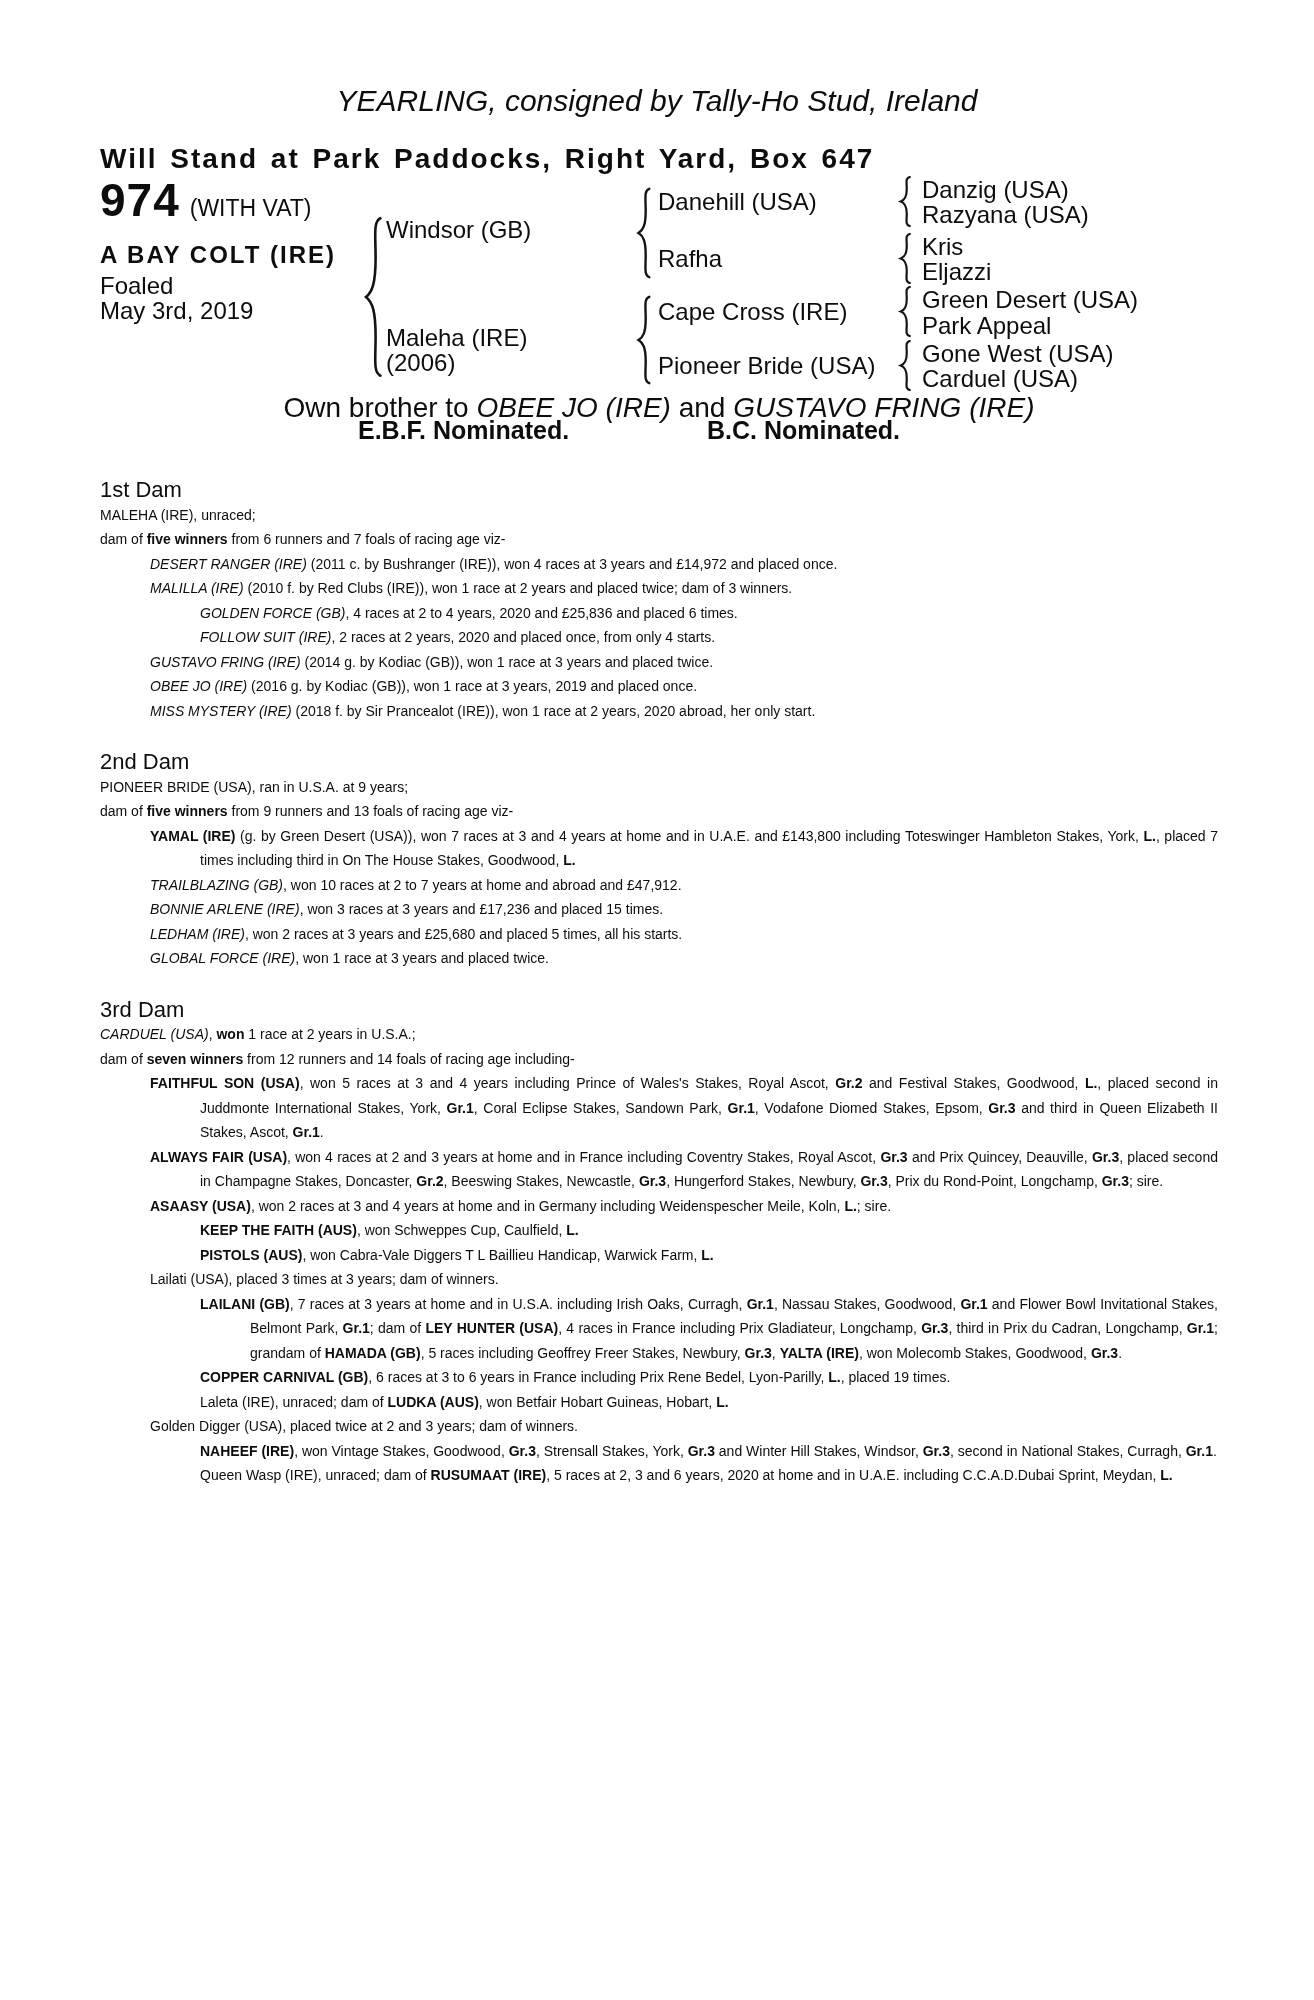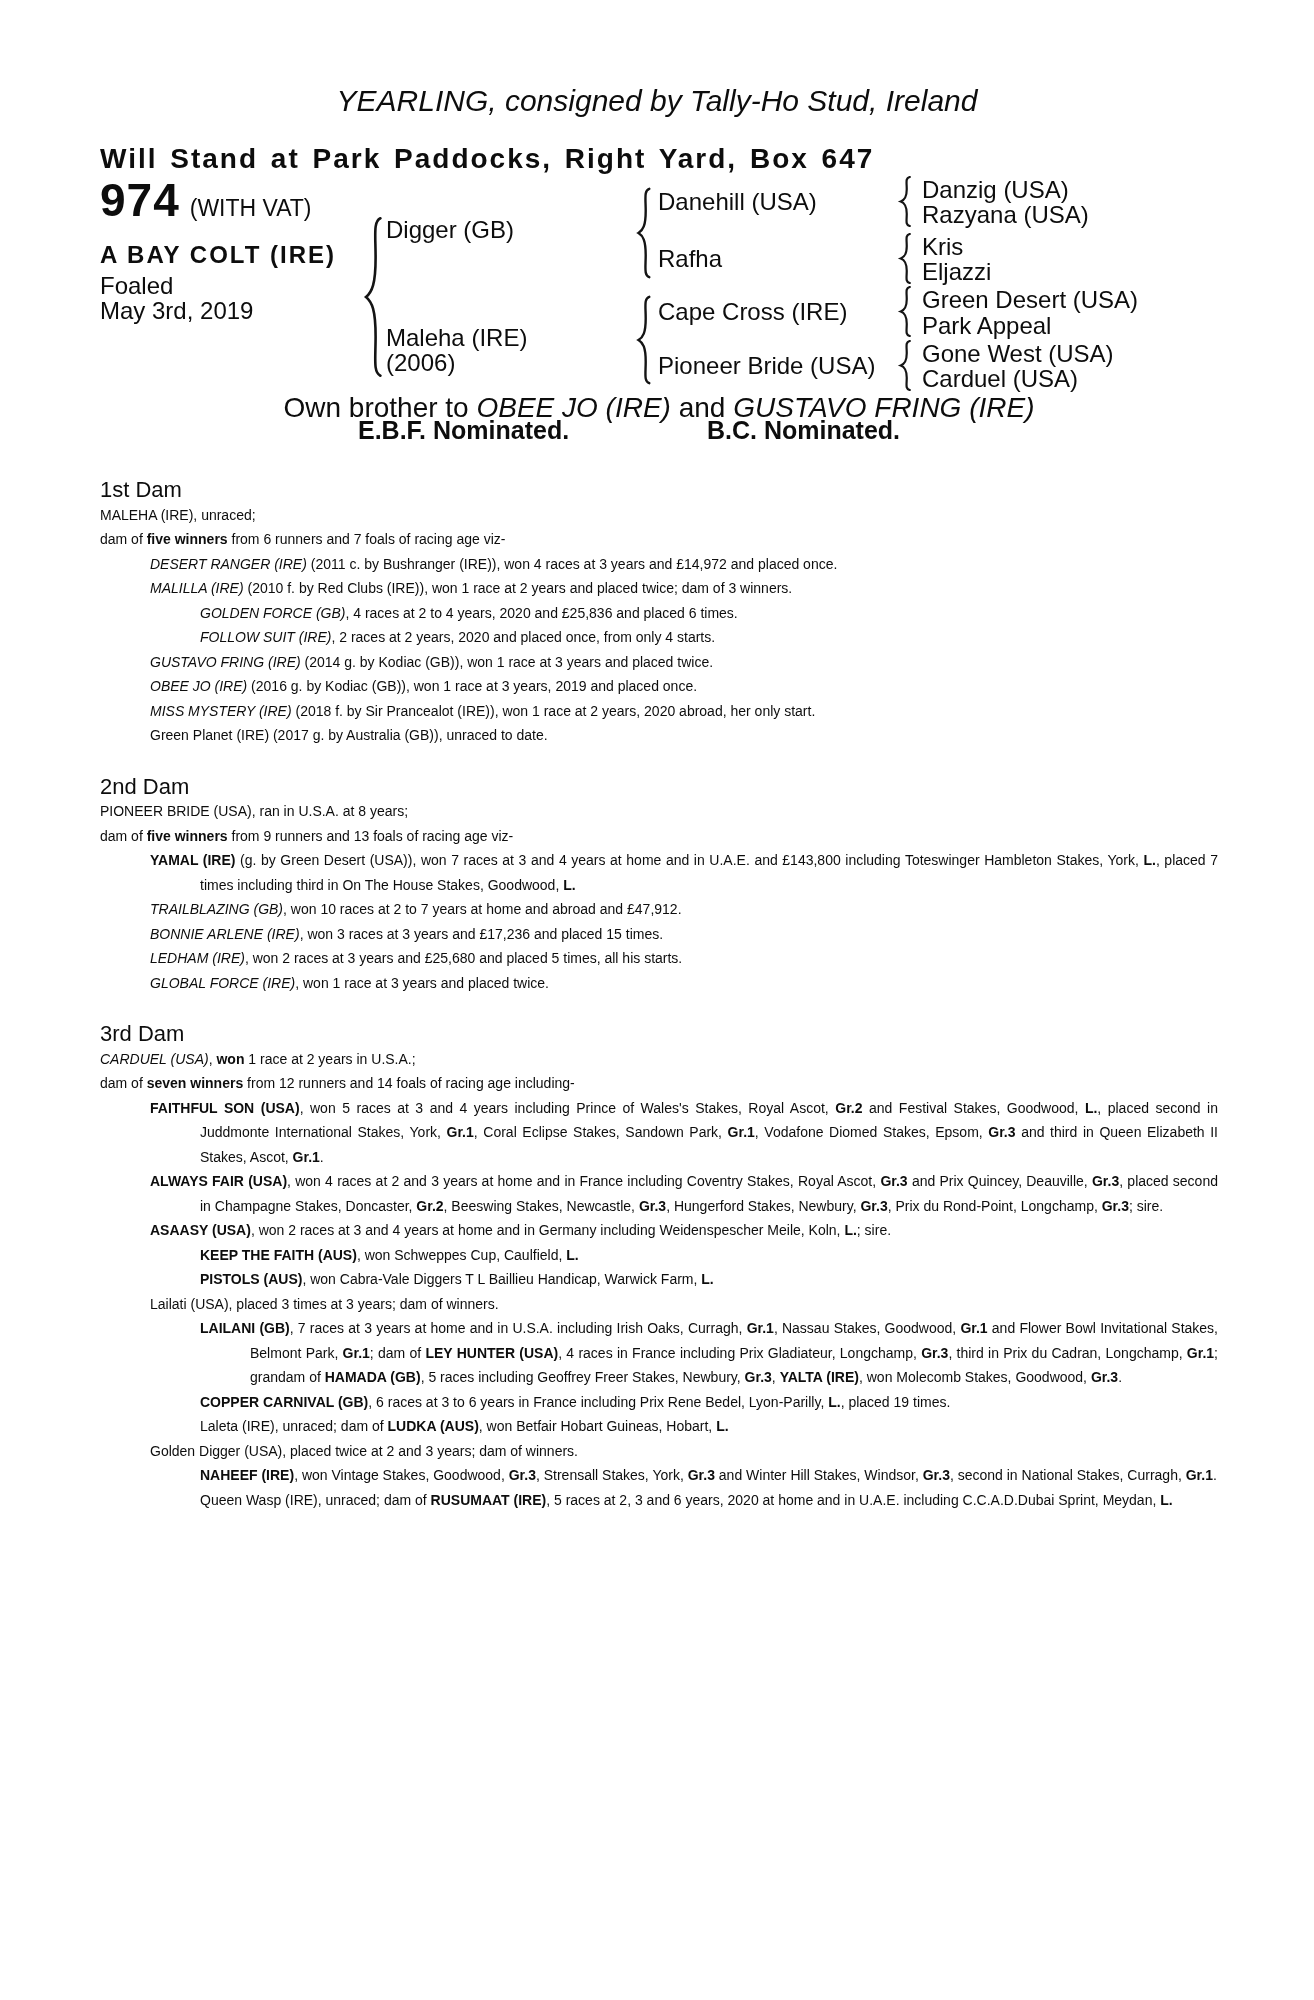--- a/index.html
+++ b/index.html
@@ -81,21 +81,21 @@
       <span class="vat">(WITH VAT)</span>
     </div>
 
     <div class="colt">A BAY COLT (IRE)</div>
     <div class="foaled">Foaled</div>
     <div class="foal-date">May 3rd, 2019</div>
 
     <svg class="brace br-g1" viewBox="0 0 20 100" preserveAspectRatio="none">
         <path d="M17 2 C11 4 13 12 13 26 C13 42 10 47 5 50 C10 53 13 58 13 74 C13 88 11 96 17 98" fill="none" stroke="#141414" stroke-width="2.6" vector-effect="non-scaling-stroke" stroke-linecap="round"></path>
       </svg>
-    <div class="ped-name sire">Digger (GB)</div>
+    <div class="ped-name sire">Windsor (GB)</div>
     <div class="ped-name dam">Maleha (IRE)</div>
     <div class="ped-name dam-yr">(2006)</div>
 
     <svg class="brace br-g2a" viewBox="0 0 20 100" preserveAspectRatio="none">
         <path d="M17 2 C11 4 13 12 13 26 C13 42 10 47 5 50 C10 53 13 58 13 74 C13 88 11 96 17 98" fill="none" stroke="#141414" stroke-width="2.4" vector-effect="non-scaling-stroke" stroke-linecap="round"></path>
       </svg>
     <svg class="brace br-g2b" viewBox="0 0 20 100" preserveAspectRatio="none">
         <path d="M17 2 C11 4 13 12 13 26 C13 42 10 47 5 50 C10 53 13 58 13 74 C13 88 11 96 17 98" fill="none" stroke="#141414" stroke-width="2.4" vector-effect="non-scaling-stroke" stroke-linecap="round"></path>
       </svg>
     <div class="ped-name g2-0">Danehill (USA)</div>
@@ -135,27 +135,26 @@
       <div>
           <p class="line ind0"><span>MALEHA (IRE), unraced;</span></p>
           <p class="line ind0"><span>dam of </span><span class="sb">five winners</span><span> from 6 runners and 7 foals of racing age viz-</span></p>
           <p class="line ind1"><span class="si">DESERT RANGER (IRE)</span><span> (2011 c. by Bushranger (IRE)), won 4 races at 3 years and £14,972 and placed once.</span></p>
           <p class="line ind1"><span class="si">MALILLA (IRE)</span><span> (2010 f. by Red Clubs (IRE)), won 1 race at 2 years and placed twice; dam of 3 winners.</span></p>
           <p class="line ind2"><span class="si">GOLDEN FORCE (GB)</span><span>, 4 races at 2 to 4 years, 2020 and £25,836 and placed 6 times.</span></p>
           <p class="line ind2"><span class="si">FOLLOW SUIT (IRE)</span><span>, 2 races at 2 years, 2020 and placed once, from only 4 starts.</span></p>
           <p class="line ind1"><span class="si">GUSTAVO FRING (IRE)</span><span> (2014 g. by Kodiac (GB)), won 1 race at 3 years and placed twice.</span></p>
           <p class="line ind1"><span class="si">OBEE JO (IRE)</span><span> (2016 g. by Kodiac (GB)), won 1 race at 3 years, 2019 and placed once.</span></p>
           <p class="line ind1"><span class="si">MISS MYSTERY (IRE)</span><span> (2018 f. by Sir Prancealot (IRE)), won 1 race at 2 years, 2020 abroad, her only start.</span></p>
-          <p class="line ind1"><span>Green Planet (IRE) (2017 g. by Australia (GB)), unraced to date.</span></p>
         </div>
     </div>
     <div class="section">
       <h3>2nd Dam</h3>
       <div>
-          <p class="line ind0"><span>PIONEER BRIDE (USA), ran in U.S.A. at 8 years;</span></p>
+          <p class="line ind0"><span>PIONEER BRIDE (USA), ran in U.S.A. at 9 years;</span></p>
           <p class="line ind0"><span>dam of </span><span class="sb">five winners</span><span> from 9 runners and 13 foals of racing age viz-</span></p>
           <p class="line ind1"><span class="sb">YAMAL (IRE)</span><span> (g. by Green Desert (USA)), won 7 races at 3 and 4 years at home and in U.A.E. and £143,800 including Toteswinger Hambleton Stakes, York, </span><span class="sb">L.</span><span>, placed 7 times including third in On The House Stakes, Goodwood, </span><span class="sb">L.</span></p>
           <p class="line ind1"><span class="si">TRAILBLAZING (GB)</span><span>, won 10 races at 2 to 7 years at home and abroad and £47,912.</span></p>
           <p class="line ind1"><span class="si">BONNIE ARLENE (IRE)</span><span>, won 3 races at 3 years and £17,236 and placed 15 times.</span></p>
           <p class="line ind1"><span class="si">LEDHAM (IRE)</span><span>, won 2 races at 3 years and £25,680 and placed 5 times, all his starts.</span></p>
           <p class="line ind1"><span class="si">GLOBAL FORCE (IRE)</span><span>, won 1 race at 3 years and placed twice.</span></p>
         </div>
     </div>
     <div class="section">
       <h3>3rd Dam</h3>

